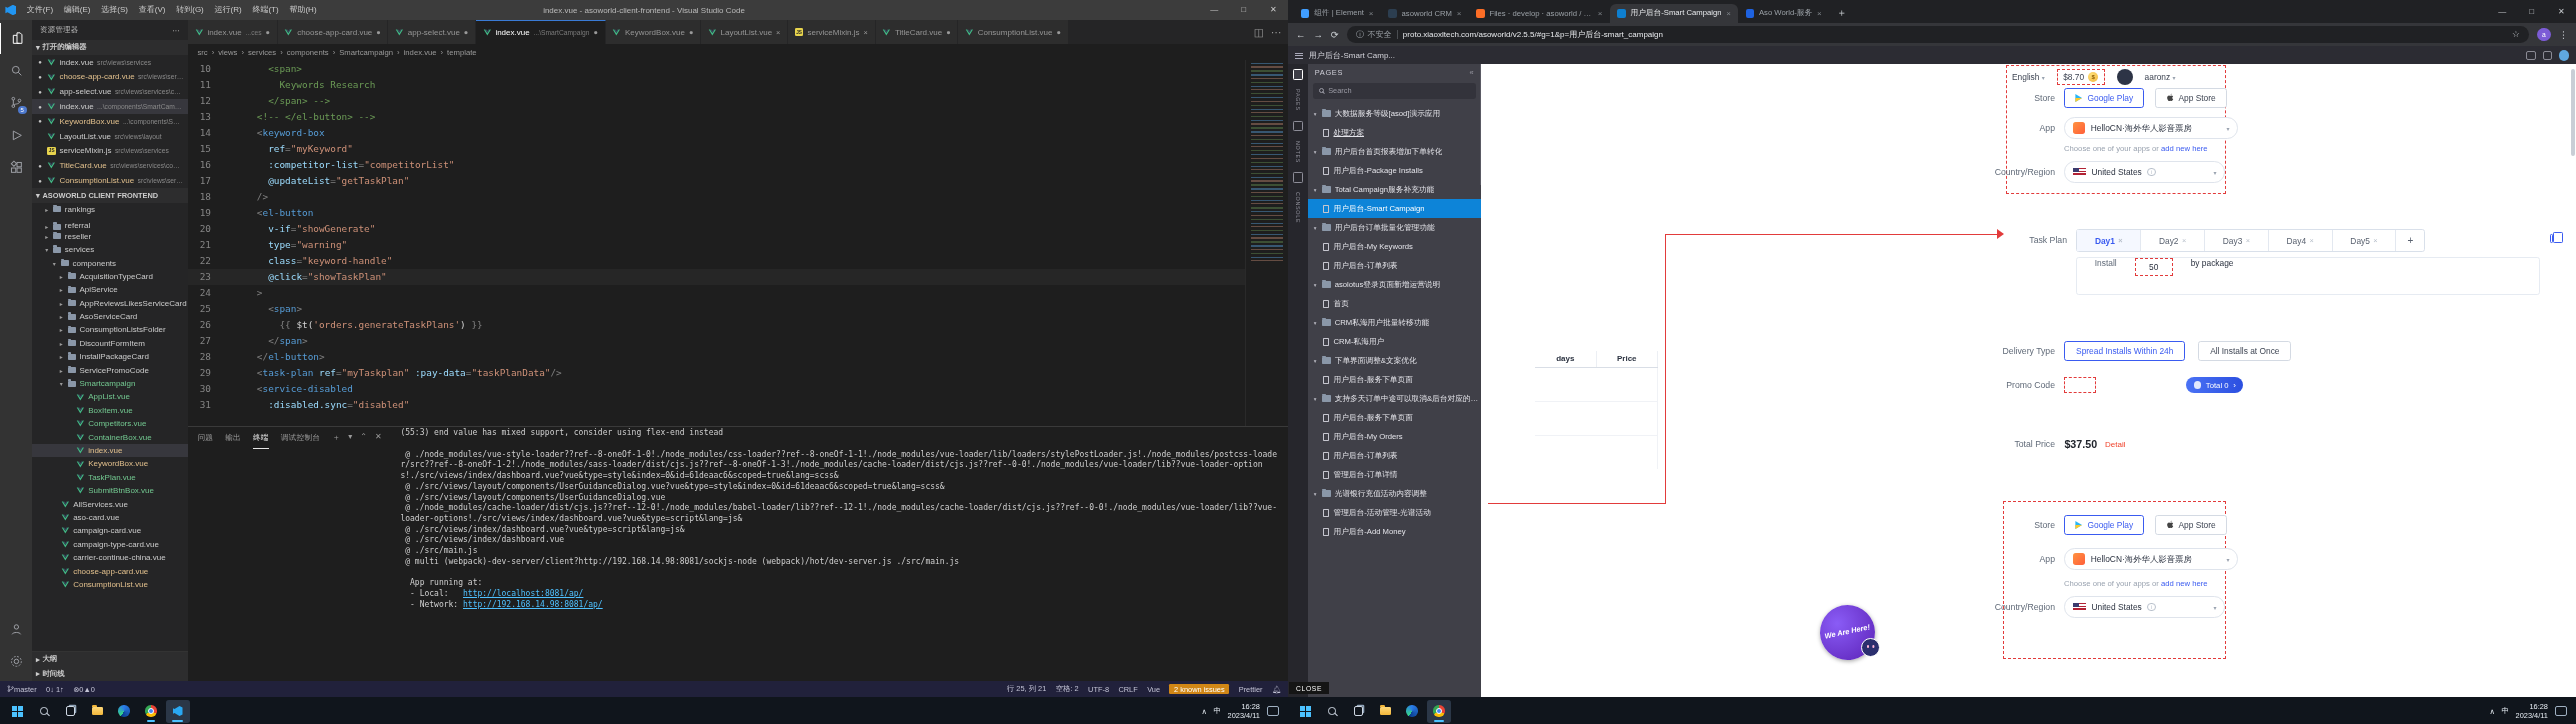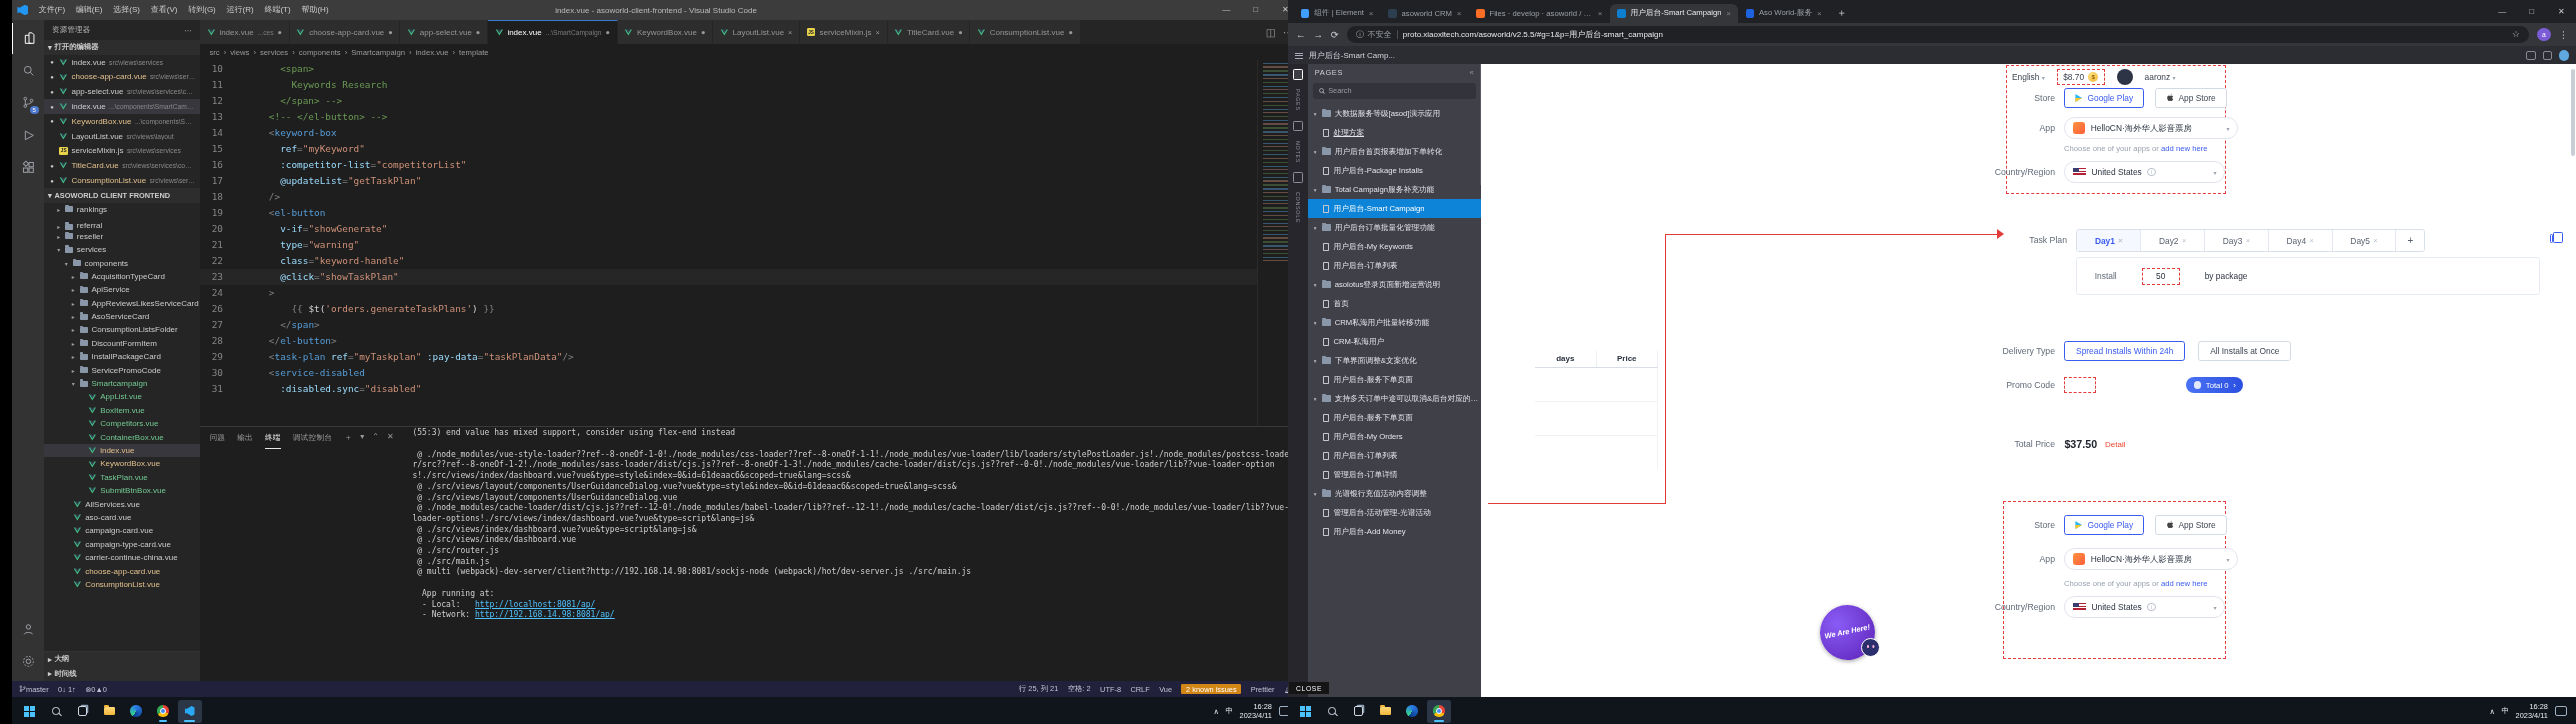--- a/index.html
+++ b/index.html
@@ -1,18 +1,18 @@
 <!DOCTYPE html>
 <html style="font-size:10.7px"><head>
 <meta charset="utf-8">
 <style>
 *{margin:0;padding:0;box-sizing:border-box}
 html,body{width:2576px;height:725px;overflow:hidden;background:#000;font-family:"Liberation Sans",sans-serif}
 .monitor{position:absolute;top:0;width:1288px;height:725px;overflow:hidden}
-#mon-left{left:12px;background:#1e1e1e}
+#mon-left{left:0;background:#1e1e1e}
 #mon-right{left:1288px;background:#202124}
 
 
 .vs-titlebar{height:20px;background:#3c3c3c;display:flex;align-items:center;color:#cccccc;font-size:8px;position:relative}
 .vs-appicon{width:10.7px;height:10.7px;margin:0 5.4px;background:#2196f3;clip-path:polygon(70% 0,100% 15%,100% 85%,70% 100%,20% 70%,0 80%,0 20%,20% 30%)}
 .vs-menu-item{padding:0 5.4px;height:20px;line-height:20px;cursor:default}
 .vs-title{position:absolute;left:50%;transform:translateX(-50%);color:#bbbbbb}
 .win-controls{margin-left:auto;display:flex}
 .win-btn{width:29.5px;text-align:center;line-height:20px;color:#cccccc;font-size:8px}
 .vs-main{position:absolute;top:20px;bottom:44px;left:0;right:0;display:flex}
@@ -170,21 +170,21 @@
 .info-ic{width:8.7px;height:8.7px;border:0.7px solid #b9c1cc;border-radius:50%;color:#b9c1cc;font-size:6px;display:inline-flex;align-items:center;justify-content:center}
 .tp-area{position:absolute;left:12px;top:141px;width:570px}
 .tp-row{display:flex;align-items:flex-start}
 .tp-box{width:349px;height:23px;border:0.7px solid #d9e0ea;border-radius:2.7px;display:flex;background:#fff}
 .day{flex:1;display:flex;align-items:center;justify-content:center;gap:3.4px;font-size:8.4px;color:#5a6270;border-right:0.7px solid #e3e8f0}
 .day.active{color:#3a5bf0;background:#f5f8ff;font-weight:bold}
 .day-x{color:#b6bec9;font-size:7.4px}
 .day-add{width:28px;display:flex;align-items:center;justify-content:center;color:#5a6270;font-size:10px}
 .copy-ic{width:8.7px;height:8.7px;border:1px solid #3a5bf0;border-radius:1.3px;position:relative;margin:5.4px 0 0 9.4px}
 .copy-ic::before{content:"";position:absolute;left:2px;top:-3.4px;width:8.7px;height:8.7px;border:1px solid #3a5bf0;border-radius:1.3px;background:#fff}
-.inst-box{width:464px;height:38px;border:0.7px solid #e6ebf2;border-radius:2.7px;margin-top:5.4px;display:flex;align-items:center;gap:25px;padding-left:17.4px;background:#fff}
+.inst-box{width:464px;height:38px;border:0.7px solid #e6ebf2;border-radius:2.7px;margin-top:5.4px;display:flex;align-items:flex-start;gap:18px;padding-left:17.4px;background:#fff}
 .inst-label{color:#606a78;font-size:8.4px}
 .val-box{width:38px;height:17.4px;display:flex;align-items:center;justify-content:center;font-size:8.4px;color:#2b3240;background:#fff}
 .unit{color:#2b3240;font-size:8.4px}
 .deliv-row{position:absolute;left:0;top:253px;width:570px;display:flex;align-items:center}
 .deliv-btn{height:20px;display:inline-flex;align-items:center;padding:0 10.7px;border-radius:2.7px;font-size:8.4px;background:#fff}
 .deliv-btn.sel{border:0.7px solid #3a5bf0;color:#3a5bf0;margin-right:13.4px}
 .deliv-btn.alt{border:0.7px solid #d4dae3;color:#3f4654}
 .promo-row{position:absolute;left:0;top:289px;width:570px;display:flex;align-items:center}
 .promo-box{width:32px;height:16px}
 .total-pill{display:inline-flex;align-items:center;gap:4.7px;height:16px;padding:0 7.4px;border-radius:8px;background:linear-gradient(90deg,#4a72f5,#2b4fe0);color:#fff;font-size:7.7px;margin-left:90px}
@@ -742,20 +742,21 @@
             <div class="code-line"><span class="ln">15</span><span class="tk-pln">        </span><span class="tk-att">ref</span><span class="tk-pun">=</span><span class="tk-str">"myKeyword"</span></div>
             <div class="code-line"><span class="ln">16</span><span class="tk-pln">        </span><span class="tk-att">:competitor-list</span><span class="tk-pun">=</span><span class="tk-str">"competitorList"</span></div>
             <div class="code-line"><span class="ln">17</span><span class="tk-pln">        </span><span class="tk-att">@updateList</span><span class="tk-pun">=</span><span class="tk-str">"getTaskPlan"</span></div>
             <div class="code-line"><span class="ln">18</span><span class="tk-pun">      /&gt;</span></div>
             <div class="code-line"><span class="ln">19</span><span class="tk-pun">      &lt;</span><span class="tk-tag">el-button</span></div>
             <div class="code-line"><span class="ln">20</span><span class="tk-pln">        </span><span class="tk-att">v-if</span><span class="tk-pun">=</span><span class="tk-str">"showGenerate"</span></div>
             <div class="code-line"><span class="ln">21</span><span class="tk-pln">        </span><span class="tk-att">type</span><span class="tk-pun">=</span><span class="tk-str">"warning"</span></div>
             <div class="code-line"><span class="ln">22</span><span class="tk-pln">        </span><span class="tk-att">class</span><span class="tk-pun">=</span><span class="tk-str">"keyword-handle"</span></div>
             <div class="code-line cur"><span class="ln">23</span><span class="tk-pln">        </span><span class="tk-att">@click</span><span class="tk-pun">=</span><span class="tk-str">"showTaskPlan"</span></div>
             <div class="code-line"><span class="ln">24</span><span class="tk-pun">      &gt;</span></div>
+            <div class="code-line"><span class="ln">25</span><span class="tk-pun">        &lt;</span><span class="tk-tag">span</span><span class="tk-pun">&gt;</span></div>
             <div class="code-line"><span class="ln">26</span><span class="tk-pln">          </span><span class="tk-pun">{{</span><span class="tk-pln"> $t(</span><span class="tk-str">'orders.generateTaskPlans'</span><span class="tk-pln">) </span><span class="tk-pun">}}</span></div>
             <div class="code-line"><span class="ln">27</span><span class="tk-pun">        &lt;/</span><span class="tk-tag">span</span><span class="tk-pun">&gt;</span></div>
             <div class="code-line"><span class="ln">28</span><span class="tk-pun">      &lt;/</span><span class="tk-tag">el-button</span><span class="tk-pun">&gt;</span></div>
             <div class="code-line"><span class="ln">29</span><span class="tk-pun">      &lt;</span><span class="tk-tag">task-plan</span><span class="tk-pln"> </span><span class="tk-att">ref</span><span class="tk-pun">=</span><span class="tk-str">"myTaskplan"</span><span class="tk-pln"> </span><span class="tk-att">:pay-data</span><span class="tk-pun">=</span><span class="tk-str">"taskPlanData"</span><span class="tk-pun">/&gt;</span></div>
             <div class="code-line"><span class="ln">30</span><span class="tk-pun">      &lt;</span><span class="tk-tag">service-disabled</span></div>
             <div class="code-line"><span class="ln">31</span><span class="tk-pln">        </span><span class="tk-att">:disabled.sync</span><span class="tk-pun">=</span><span class="tk-str">"disabled"</span></div>
           </div>
         <div class="minimap"></div>
       </div>
       <div class="panel">
@@ -775,21 +776,20 @@
         </div>
         <div id="terminal">
             <div class="term-line">(55:3) end value has mixed support, consider using flex-end instead</div>
             <div class="term-line">&nbsp;</div>
             <div class="term-line"> @ ./node_modules/vue-style-loader??ref--8-oneOf-1-0!./node_modules/css-loader??ref--8-oneOf-1-1!./node_modules/vue-loader/lib/loaders/stylePostLoader.js!./node_modules/postcss-loader/src??ref--8-oneOf-1-2!./node_modules/sass-loader/dist/cjs.js??ref--8-oneOf-1-3!./node_modules/cache-loader/dist/cjs.js??ref--0-0!./node_modules/vue-loader/lib??vue-loader-options!./src/views/index/dashboard.vue?vue&amp;type=style&amp;index=0&amp;id=61deaac6&amp;scoped=true&amp;lang=scss&amp;</div>
             <div class="term-line"> @ ./src/views/layout/components/UserGuidanceDialog.vue?vue&amp;type=style&amp;index=0&amp;id=61deaac6&amp;scoped=true&amp;lang=scss&amp;</div>
             <div class="term-line"> @ ./src/views/layout/components/UserGuidanceDialog.vue</div>
             <div class="term-line"> @ ./node_modules/cache-loader/dist/cjs.js??ref--12-0!./node_modules/babel-loader/lib??ref--12-1!./node_modules/cache-loader/dist/cjs.js??ref--0-0!./node_modules/vue-loader/lib??vue-loader-options!./src/views/index/dashboard.vue?vue&amp;type=script&amp;lang=js&amp;</div>
             <div class="term-line"> @ ./src/views/index/dashboard.vue?vue&amp;type=script&amp;lang=js&amp;</div>
             <div class="term-line"> @ ./src/views/index/dashboard.vue</div>
-            <div class="term-line"> @ ./src/router.js</div>
             <div class="term-line"> @ ./src/main.js</div>
             <div class="term-line"> @ multi (webpack)-dev-server/client?http://192.168.14.98:8081/sockjs-node (webpack)/hot/dev-server.js ./src/main.js</div>
             <div class="term-line">&nbsp;</div>
             <div class="term-line">  App running at:</div>
             <div class="term-line">  - Local:   <span class="term-url">http://localhost:8081/ap/</span></div>
             <div class="term-line">  - Network: <span class="term-url">http://192.168.14.98:8081/ap/</span></div>
           </div>
       </div>
     </div>
   </div>

